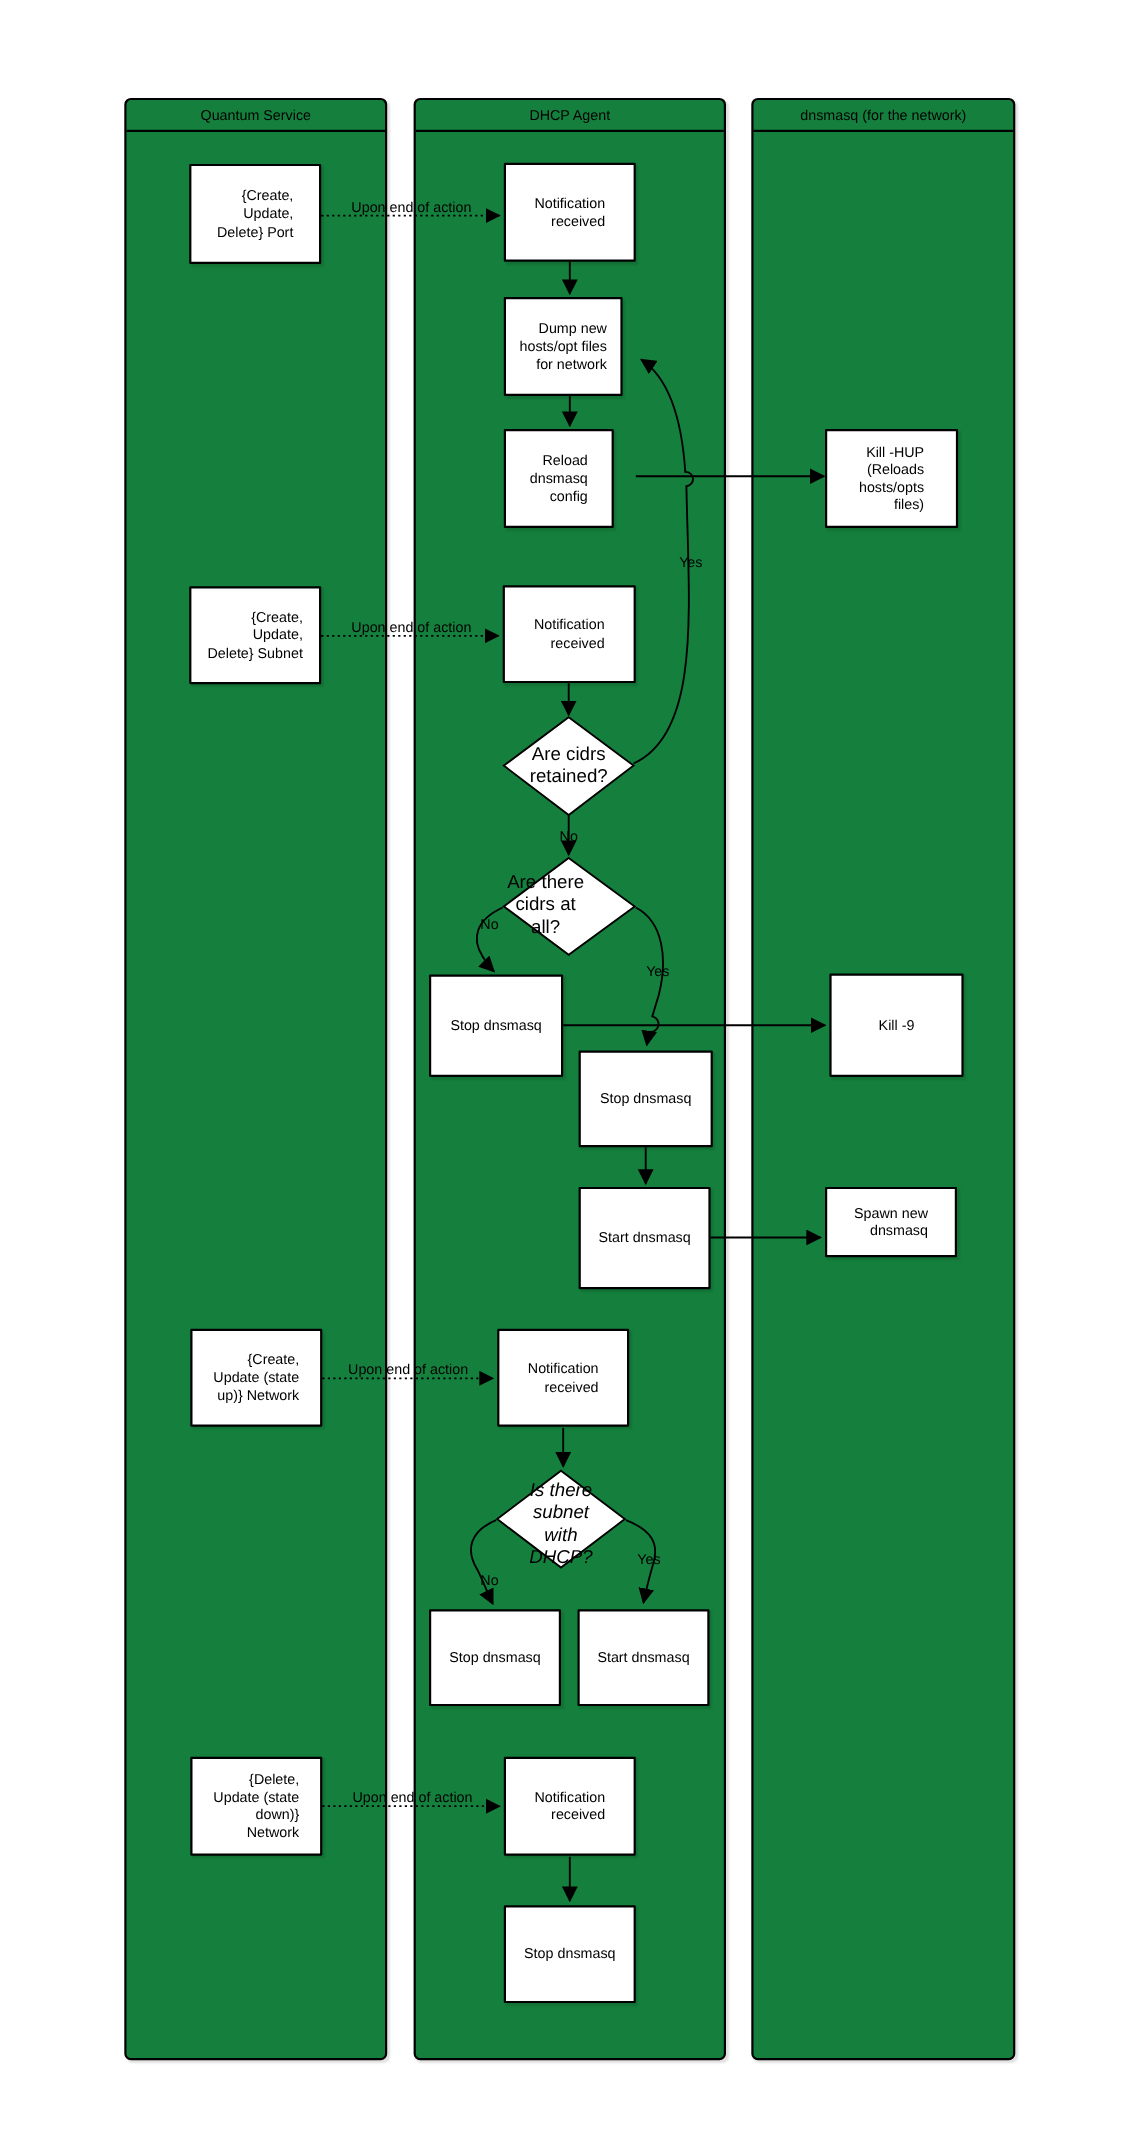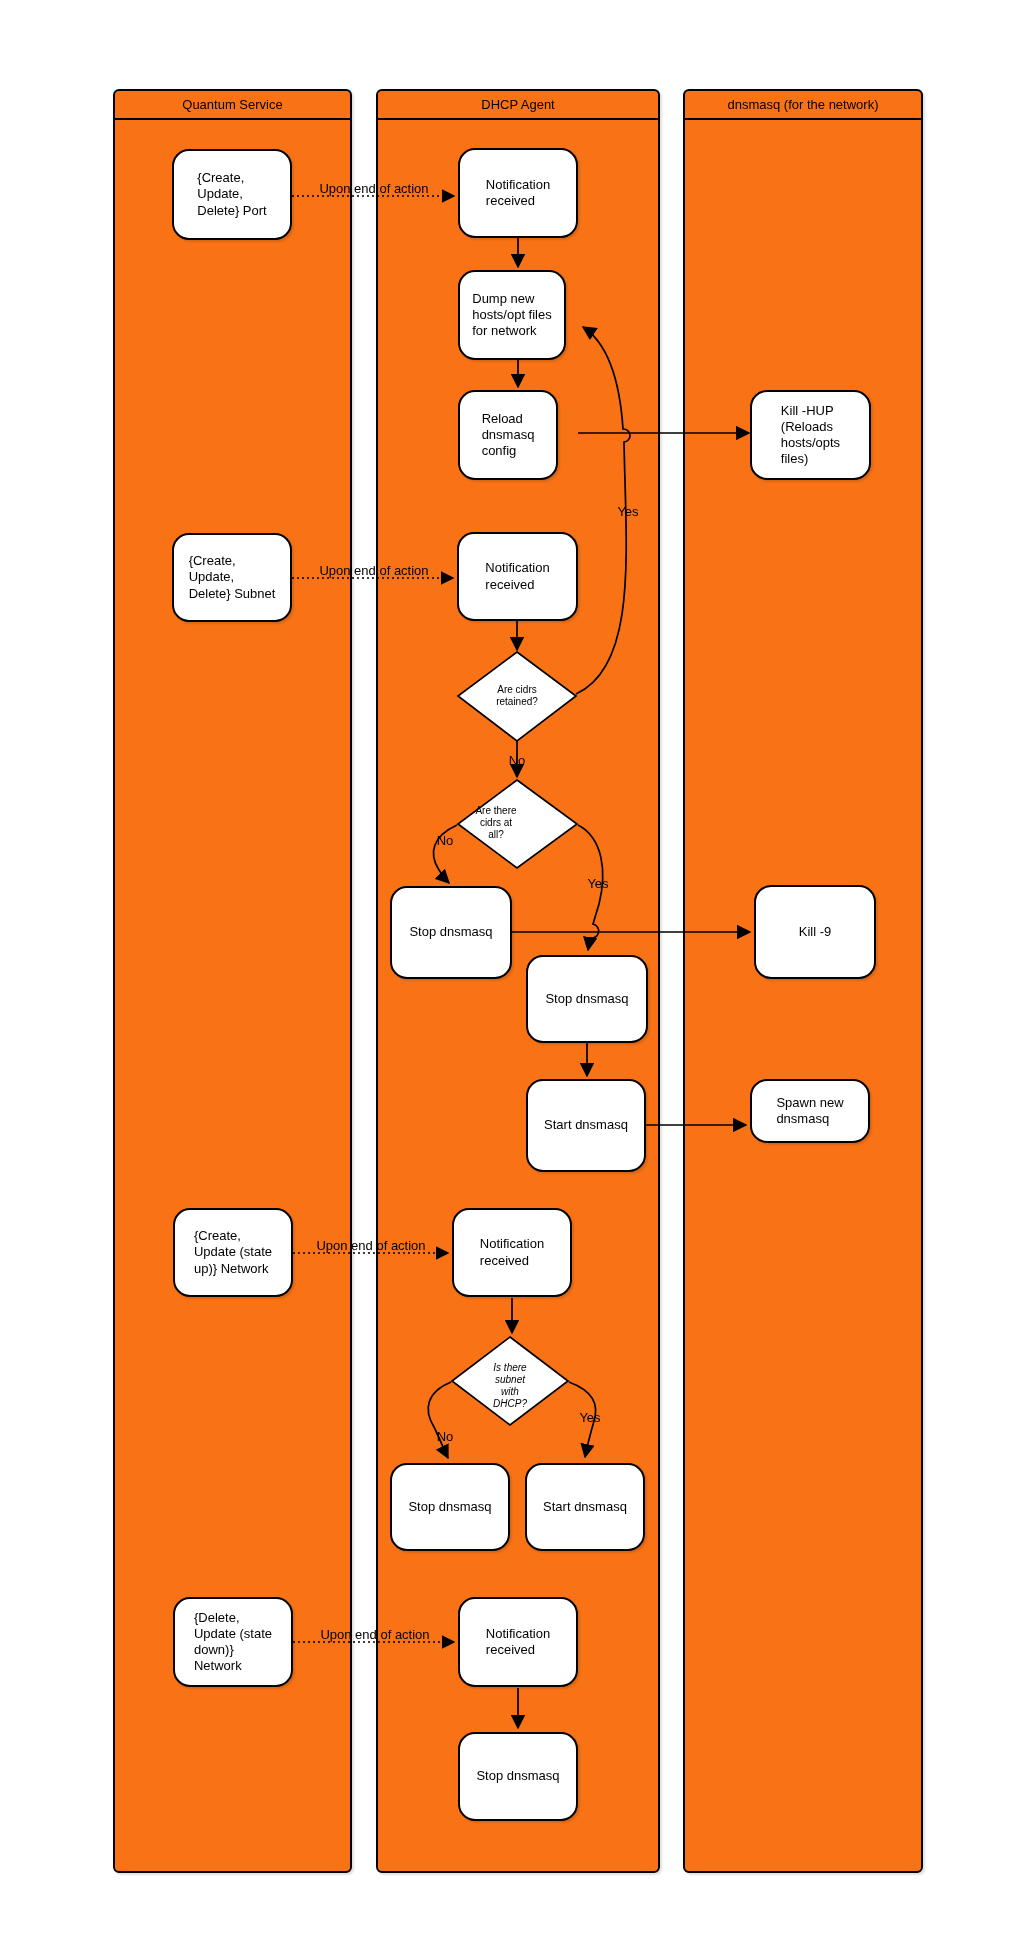--- a/index.html
+++ b/index.html
@@ -1,21 +1,21 @@
 <!DOCTYPE html>
 <html><head>
 <meta charset="utf-8">
 <style>
   html,body{margin:0;padding:0;background:#ffffff;}
   body{width:1020px;height:1949px;position:relative;font-family:"Liberation Sans",sans-serif;color:#000;}
   .stage{position:absolute;inset:0;}
-  .lane{position:absolute;background:#f97316;border:2px solid #000;border-radius:6px;box-sizing:border-box;box-shadow:2px 2px 2px rgba(0,0,0,0.12);z-index:1;}
+  .lane{position:absolute;background:#15803d;border:2px solid #000;border-radius:6px;box-sizing:border-box;box-shadow:2px 2px 2px rgba(0,0,0,0.12);z-index:1;}
   .lane-title{height:27px;border-bottom:2px solid #000;display:flex;align-items:center;justify-content:center;font-size:13px;}
-  .node{position:absolute;background:#fff;border:2px solid #000;border-radius:17px;box-sizing:border-box;display:flex;align-items:center;justify-content:center;text-align:left;font-size:13px;line-height:1.25;white-space:pre-line;padding:3px;box-shadow:2px 2px 2px rgba(0,0,0,0.12);z-index:2;}
-  .dlabel{position:absolute;transform:translate(-50%,-50%);text-align:center;font-size:10px;line-height:1.2;white-space:pre-line;z-index:4;}
+  .node{position:absolute;background:#fff;border:2px solid #000;border-radius:1px;box-sizing:border-box;display:flex;align-items:center;justify-content:center;text-align:right;font-size:13px;line-height:1.25;white-space:pre-line;padding:3px;box-shadow:2px 2px 2px rgba(0,0,0,0.12);z-index:2;}
+  .dlabel{position:absolute;transform:translate(-50%,-50%);text-align:center;font-size:17px;line-height:1.2;white-space:pre-line;z-index:4;}
   .elabel{position:absolute;transform:translate(-50%,-50%);font-size:13px;white-space:nowrap;z-index:4;}
   svg.flows{position:absolute;left:0;top:0;z-index:3;pointer-events:none;}
   svg.flows path.solid{fill:none;stroke:#000;stroke-width:1.7;}
   svg.flows path.dotted{fill:none;stroke:#000;stroke-width:1.6;stroke-dasharray:2 3;}
   svg.flows polygon.diamond{fill:#fff;stroke:#000;stroke-width:1.7;}
 </style>
 </head>
 <body>
 
 <div class="stage">

